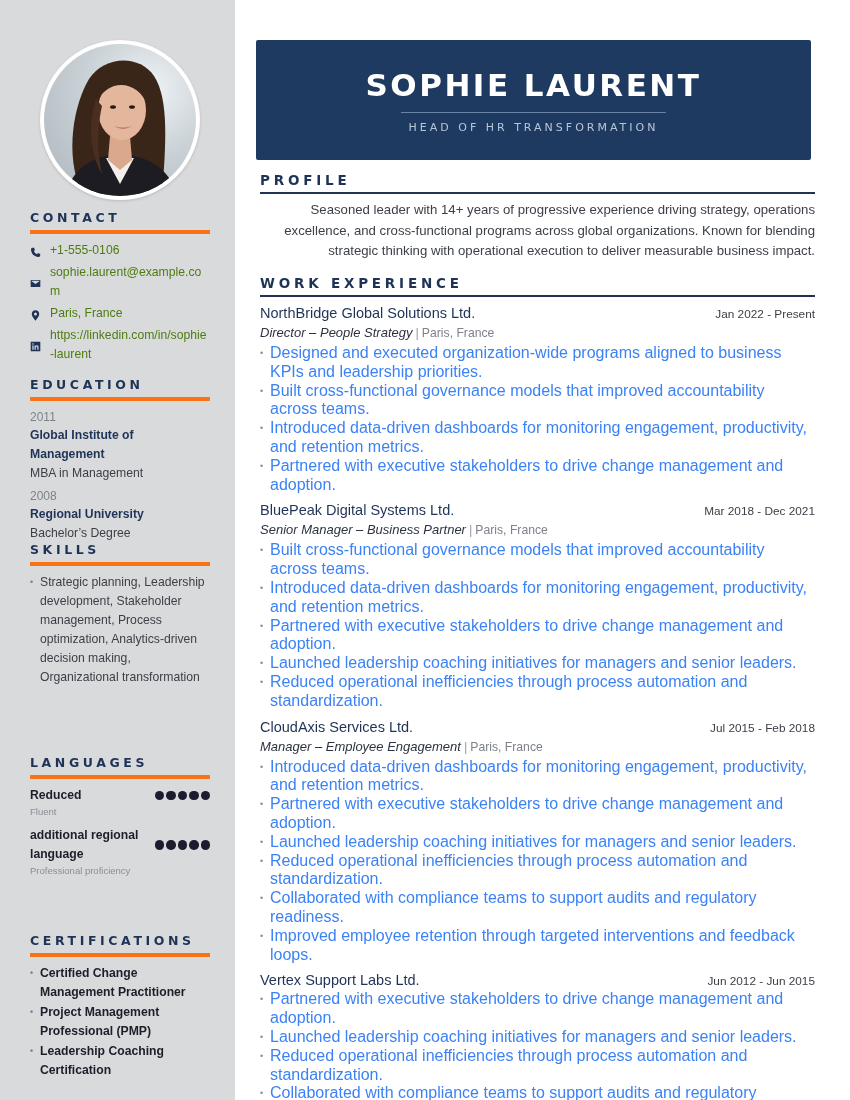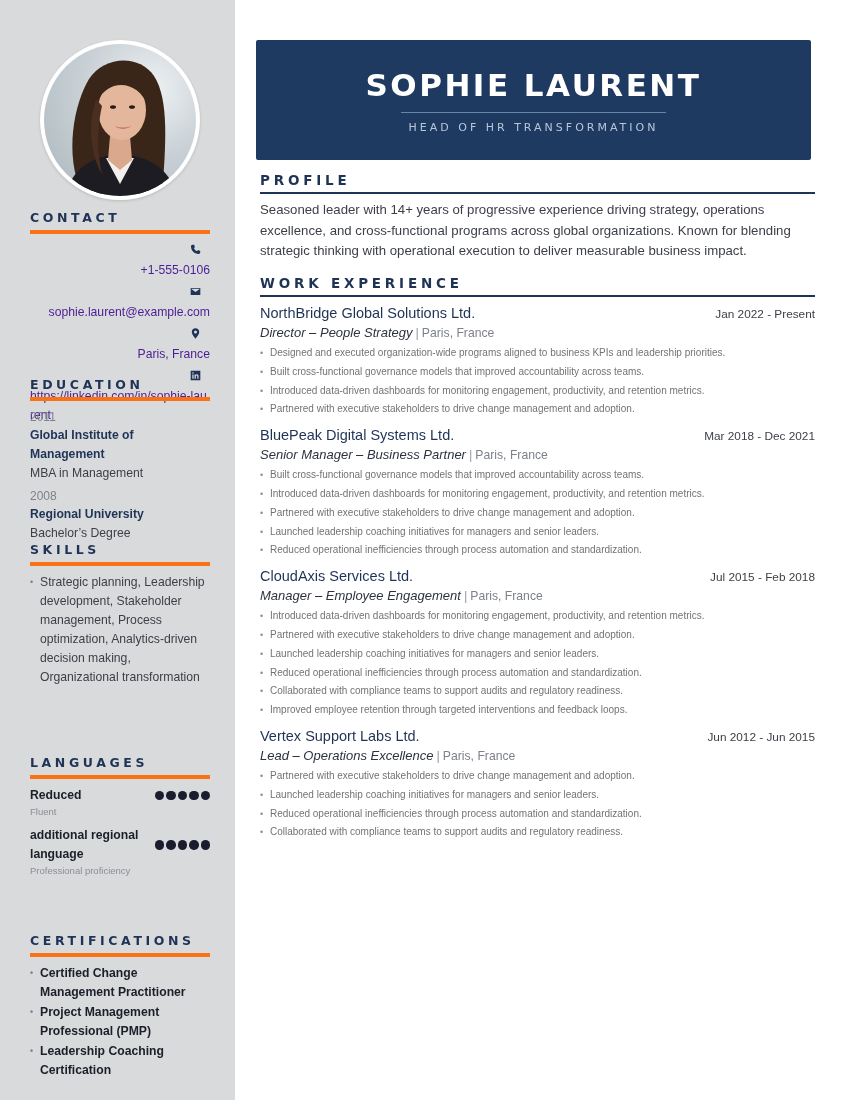--- a/index.html
+++ b/index.html
@@ -10,21 +10,21 @@
   .photo { position: absolute; left: 40px; top: 40px; width: 160px; height: 160px; border-radius: 50%;
            background: #ffffff; padding: 4px; box-shadow: 0 1px 3px rgba(0,0,0,0.15); }
   .photo-inner { width: 100%; height: 100%; border-radius: 50%; overflow: hidden; position: relative;
                  background: radial-gradient(circle at 70% 30%, #eef2f4 0%, #c9d1d6 45%, #a9b4ba 100%); }
   .photo svg { width: 100%; height: 100%; display: block; }
 
   .side-section { position: absolute; left: 30px; width: 180px; }
   .side-h { font-family: "DejaVu Sans", sans-serif; font-weight: bold; font-size: 12.5px; letter-spacing: 3.6px;
             color: #1f3356; padding-bottom: 5px; border-bottom: 4px solid #f97316; margin-bottom: 7px; }
 
-  .contact-row { display: flex; align-items: flex-end; font-size: 12.2px; line-height: 19px; color: #4c1d95; margin-bottom: 3px; flex-direction: column; }
+  .contact-row { display: flex; align-items: center; font-size: 12.2px; line-height: 19px; color: #4d7c0f; margin-bottom: 3px; }
   .contact-row .ic { width: 20px; flex: 0 0 20px; padding-top: 3px; }
   .contact-row .ic svg { width: 11px; height: 11px; display: block; fill: #1f3356; }
   .contact-row .txt { word-break: break-all; }
 
   .edu-year { font-size: 12px; color: #7d828a; line-height: 18px; margin-top: 2px; }
   .edu-school { font-size: 12.2px; color: #1f3356; font-weight: bold; line-height: 19px; }
   .edu-degree { font-size: 12.2px; color: #3b3f46; line-height: 19px; margin-bottom: 4px; }
 
   ul.side-list { list-style: none; }
   ul.side-list li { position: relative; padding-left: 10px; font-size: 12.2px; line-height: 19px; color: #3b3f46; margin-bottom: 1px; }
@@ -38,32 +38,32 @@
   .lang-level { font-size: 9.5px; color: #8a8e95; line-height: 14px; margin-bottom: 7px; }
 
   .header-box { position: absolute; left: 256px; top: 40px; width: 555px; height: 120px; background: #1f3a61; border-radius: 2px; text-align: center; }
   .header-name { font-family: "DejaVu Sans", sans-serif; font-weight: bold; color: #ffffff; font-size: 31px; letter-spacing: 2.5px; margin-top: 27px; line-height: 36px; }
   .header-rule { width: 265px; height: 1px; background: #6a84a8; margin: 9px auto 0; }
   .header-title { font-family: "DejaVu Sans", sans-serif; color: #b8c6da; font-size: 11px; letter-spacing: 3px; margin-top: 8px; }
 
   .main { position: absolute; left: 260px; width: 555px; }
   .main-h { font-family: "DejaVu Sans", sans-serif; font-weight: bold; font-size: 13.5px; letter-spacing: 3.8px; color: #1f3356;
             padding-bottom: 4px; border-bottom: 2px solid #1f3356; margin-bottom: 6px; }
-  .profile-text { font-size: 13.2px; line-height: 20.5px; color: #3b3f46; }
+  .profile-text { font-size: 13.2px; line-height: 20.5px; color: #3b3f46; text-align: right; }
 
   .job { margin-bottom: 6px; }
   .job-top { display: flex; justify-content: space-between; align-items: baseline; }
   .job-company { font-size: 14.5px; color: #1f3356; line-height: 20px; }
   .job-dates { font-size: 11.8px; color: #3b3f46; }
   .job-sub { font-size: 13px; line-height: 20px; margin-bottom: 1px; }
   .job-role { font-style: italic; color: #2d3240; }
   .job-sep { color: #9aa0a8; margin: 0 3px; }
   .job-loc { color: #7d828a; font-size: 12.2px; }
   ul.bullets { list-style: none; }
-  ul.bullets li { position: relative; padding-left: 10px; font-size: 10px; line-height: 18.8px; color: #737373; }
+  ul.bullets li { position: relative; padding-left: 10px; font-size: 16px; line-height: 18.8px; color: #3b82f6; }
   ul.bullets li::before { content: "•"; position: absolute; left: 0; top: 0; font-size: 9px; color: #8a8e95; }
 </style>
 </head>
 <body>
 
 <aside class="sidebar">
 
   <div class="photo">
     <div class="photo-inner">
       <svg viewBox="0 0 152 152">
@@ -249,23 +249,20 @@
       <li>Collaborated with compliance teams to support audits and regulatory readiness.</li>
       <li>Improved employee retention through targeted interventions and feedback loops.</li>
     </ul>
   </div>
 
   <div class="job">
     <div class="job-top">
       <span class="job-company">Vertex Support Labs Ltd.</span>
       <span class="job-dates">Jun 2012 - Jun 2015</span>
     </div>
-    <div class="job-sub">
-      <span class="job-role">Lead – Operations Excellence</span><span class="job-sep">|</span><span class="job-loc">Paris, France</span>
-    </div>
     <ul class="bullets">
       <li>Partnered with executive stakeholders to drive change management and adoption.</li>
       <li>Launched leadership coaching initiatives for managers and senior leaders.</li>
       <li>Reduced operational inefficiencies through process automation and standardization.</li>
       <li>Collaborated with compliance teams to support audits and regulatory readiness.</li>
     </ul>
   </div>
 </section>
 
 </body></html>

